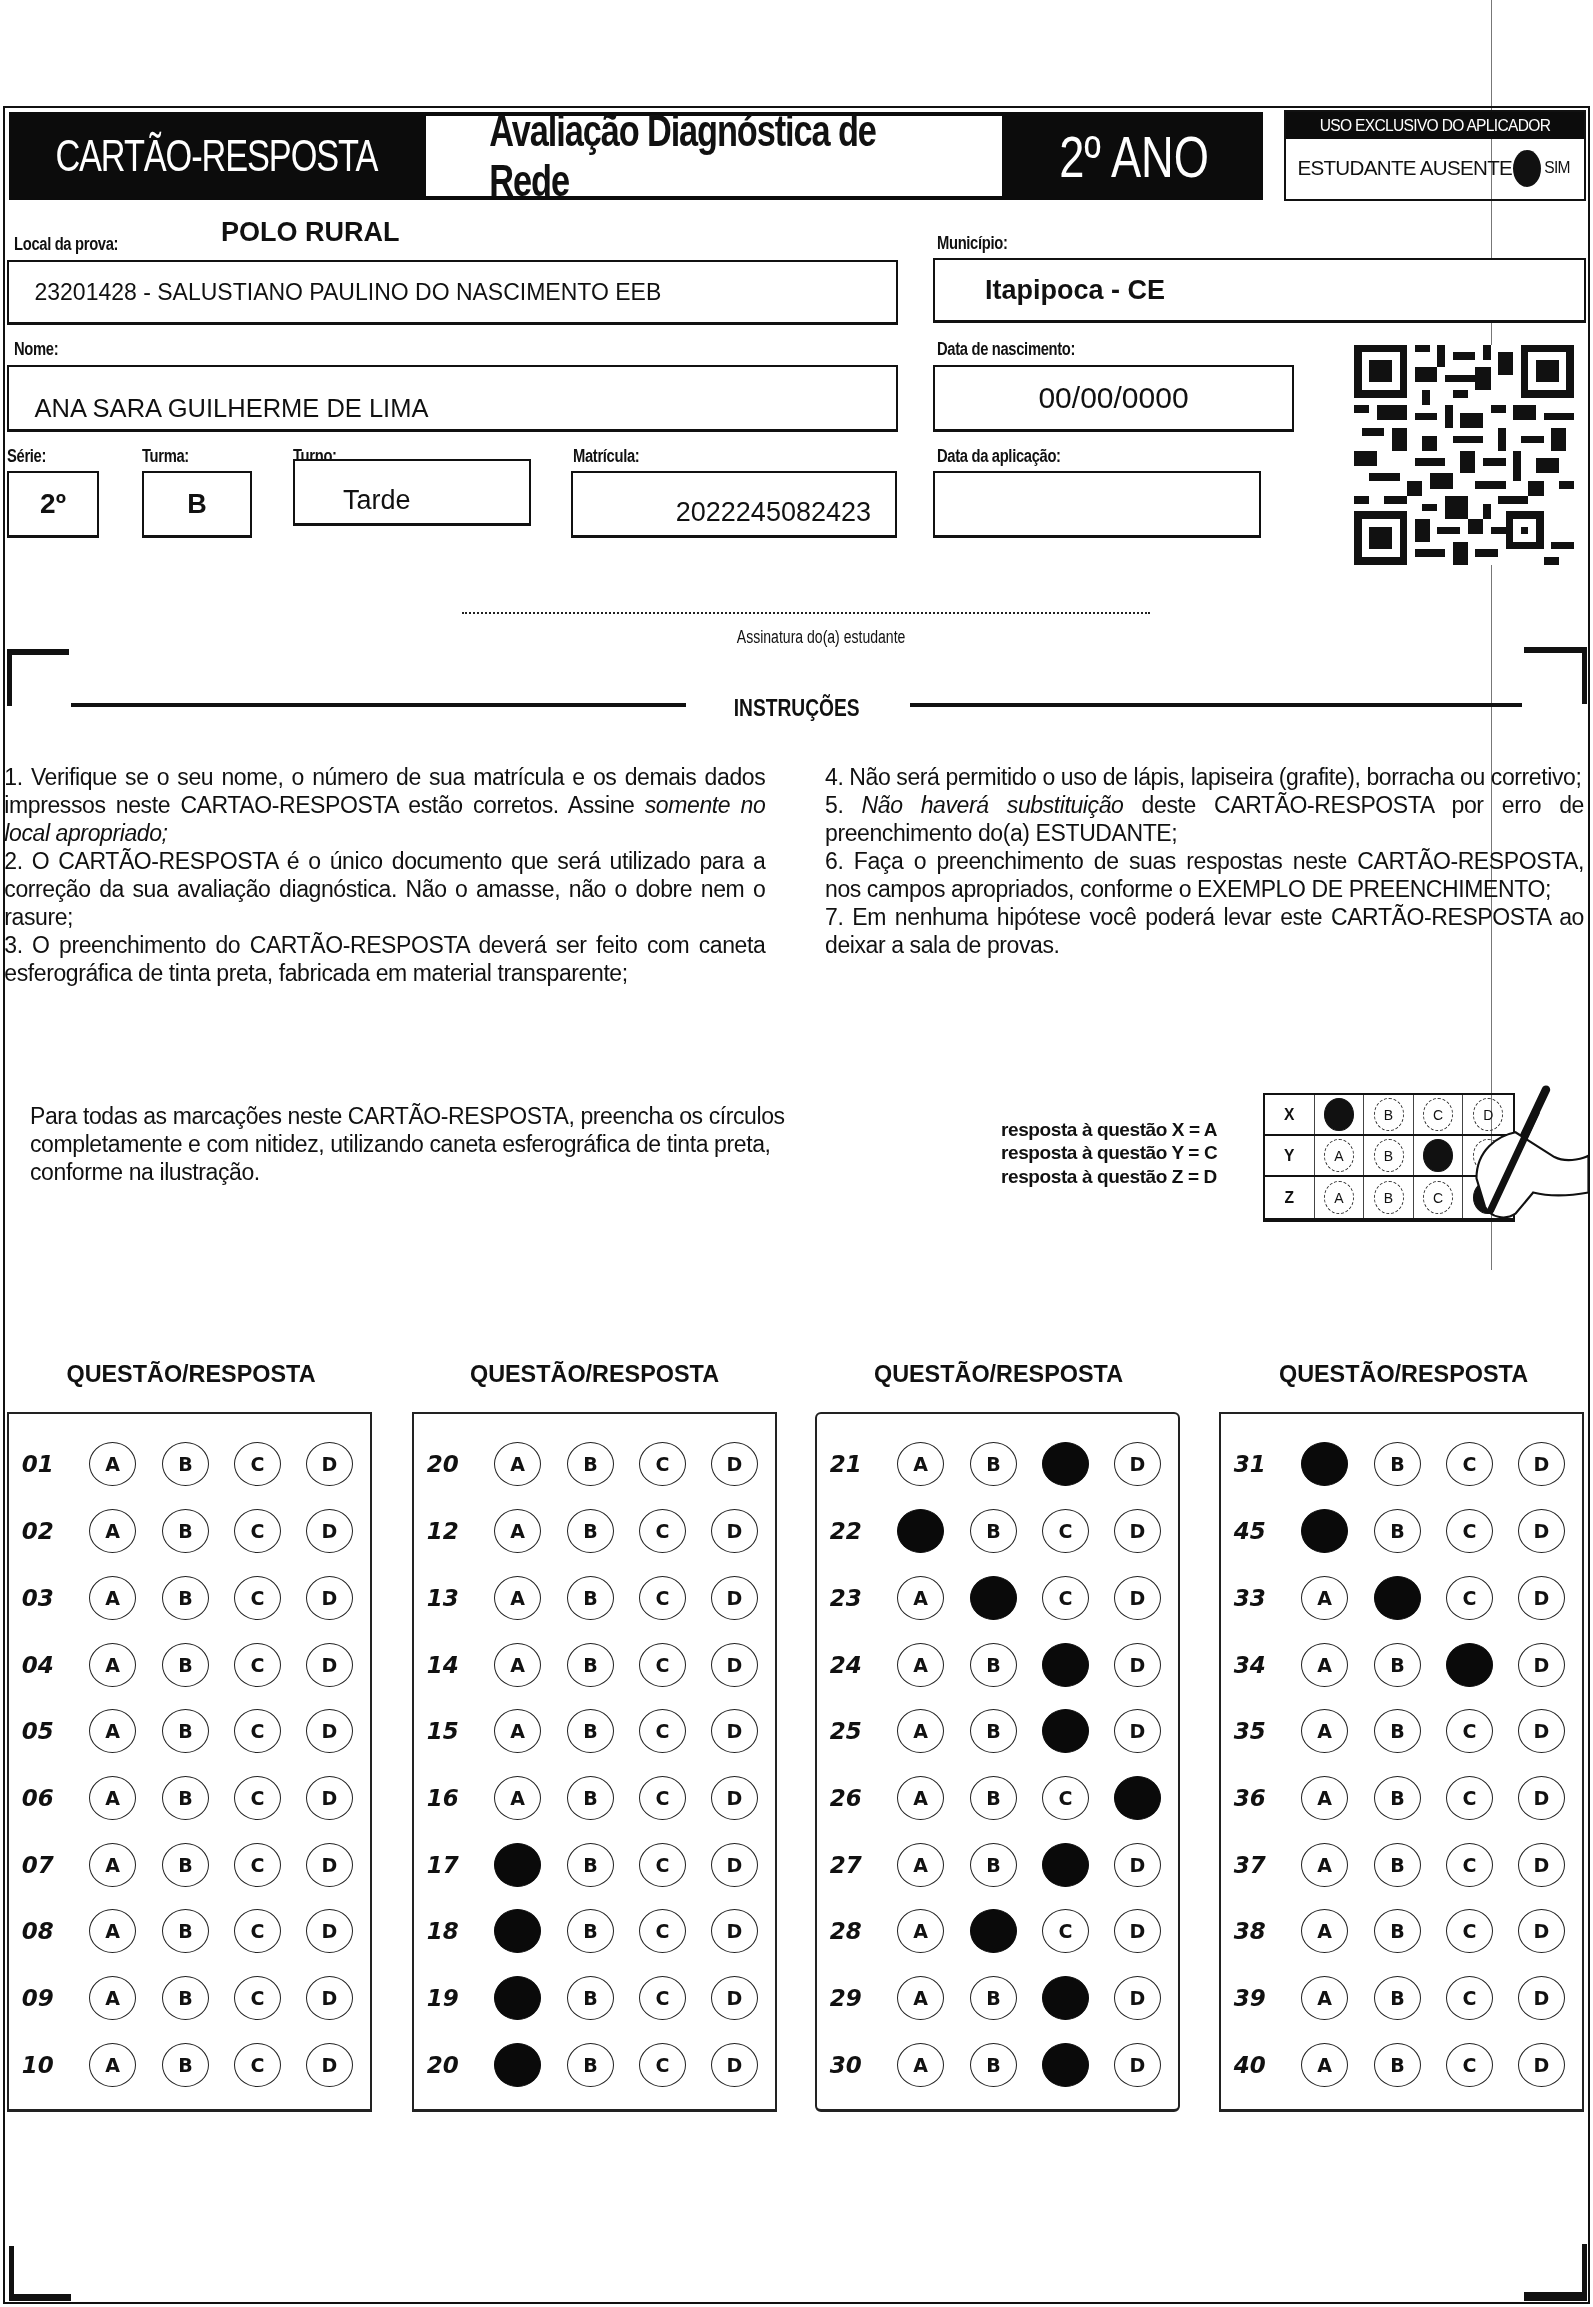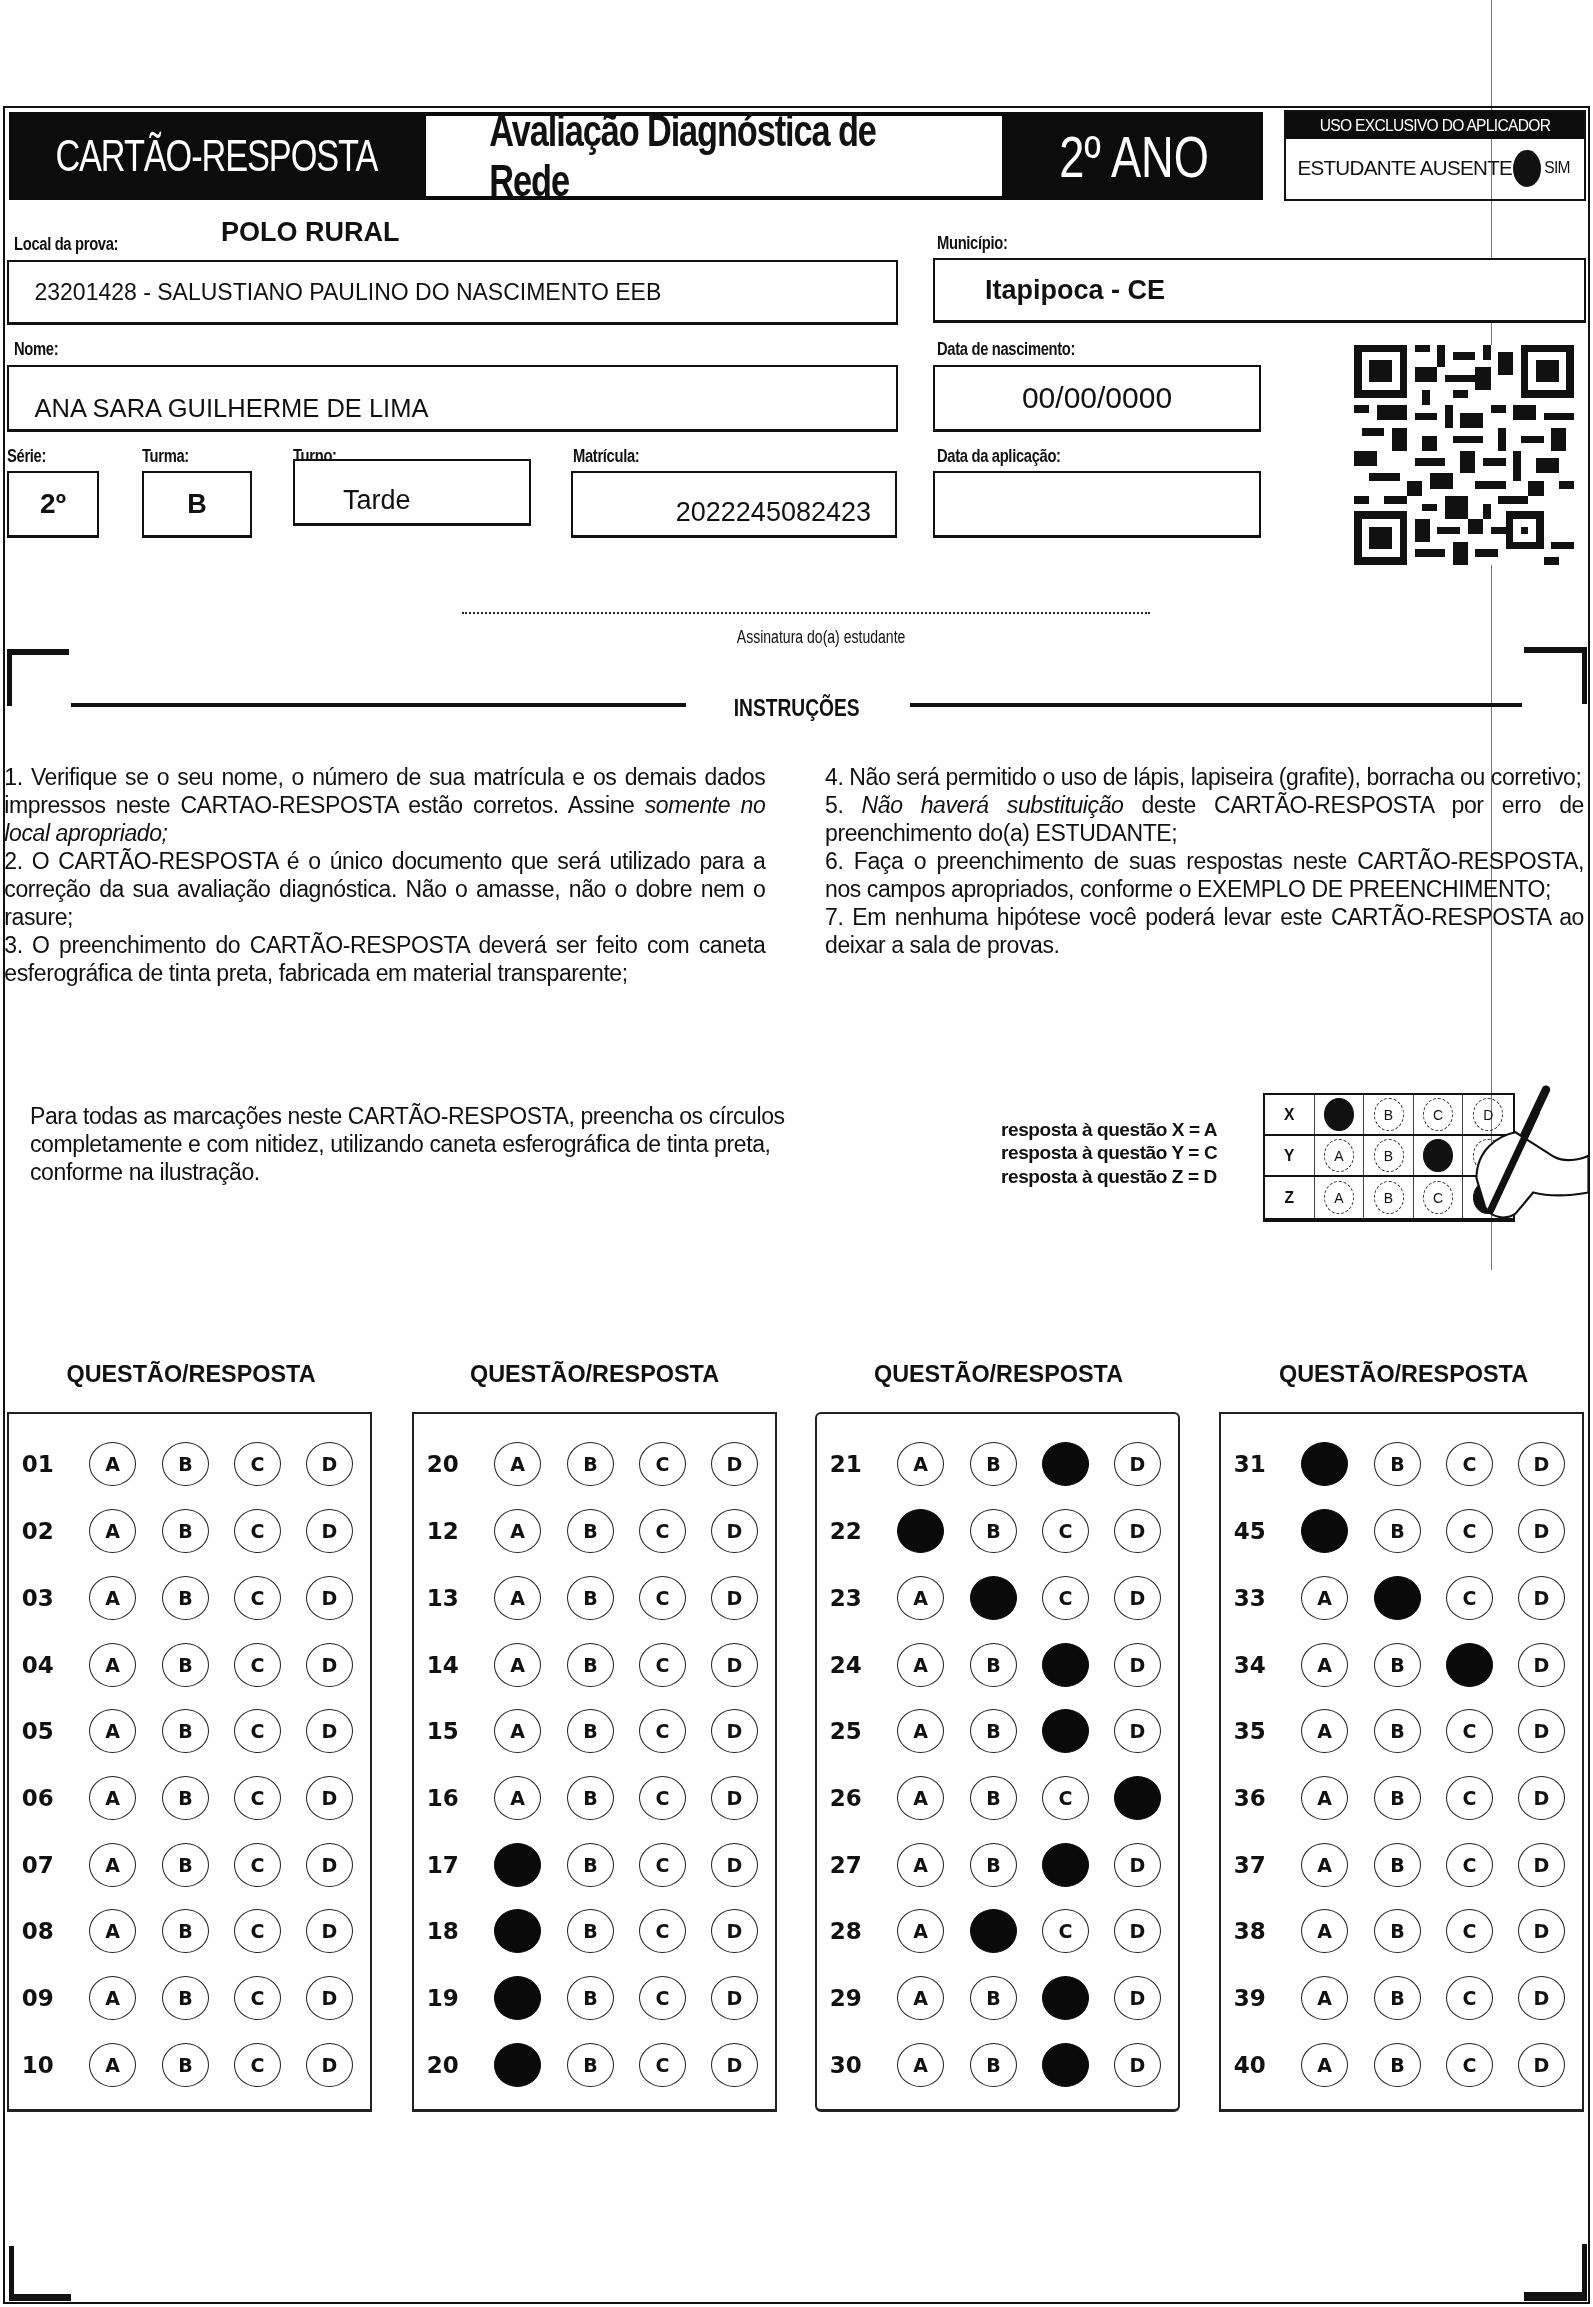--- a/index.html
+++ b/index.html
@@ -57,21 +57,21 @@
   .ex-row:last-child { border-bottom: none; }
   .ex-cell { width: 50px; border-right: 1.4px solid #444; display: flex; align-items: center; justify-content: center; font-size: 15.6px; font-weight: bold; }
   .ex-cell:last-child { border-right: none; }
   .ex-bub { width: 30px; height: 33px; border: 1.4px dashed #333; border-radius: 50%; display: flex; align-items: center; justify-content: center; font-size: 14px; font-weight: normal; }
   .ex-bub.filled { background: #111; border: 1.4px solid #111; color: transparent; }
 
   
   .q-title { position: absolute; top: 1361px; font-size: 23.4px; font-weight: bold; text-align: center; width: 365px; letter-spacing: 0; }
   .q-box { position: absolute; top: 1412px; width: 365px; height: 700px; border: 2.1px solid #222; border-bottom-width: 3.5px; }
   .q-row { position: absolute; left: 0; height: 43px; width: 100%; }
-  .q-num { position: absolute; left: 12.8px; top: 8.5px; font-size: 23px; font-weight: bold; font-family: "DejaVu Sans", sans-serif; }
+  .q-num { position: absolute; left: 12.8px; top: 8.5px; font-size: 23px; font-weight: bold; font-family: "DejaVu Sans", sans-serif; font-style: italic; }
   .bub { position: absolute; top: 0; width: 47px; height: 44px; border: 1.4px solid #222; border-radius: 50%; display: flex; align-items: center; justify-content: center;
     font-size: 19px; font-family: "DejaVu Sans", sans-serif; font-weight: bold; background: #fff; cursor: pointer; }
   .bub.filled { background: #0a0a0a; color: transparent; border-color: #0a0a0a; }
 
   .scan-line { position: absolute; left: 1491px; top: 0; width: 1.4px; height: 1270px; background: #555; opacity: 0.8; }
 </style>
 </head>
 <body>
 
 <div class="scan-line"></div>
@@ -106,21 +106,21 @@
 <div class="box" style="left:933px; top:258px; width:653px; height:65px; padding-left:50px;">
   <span class="val" style="font-size:27px; font-weight:bold;">Itapipoca - CE</span>
 </div>
 
 <div class="lbl" style="left:14px; top:339px;"><span>Nome:</span></div>
 <div class="box" style="left:7px; top:365px; width:891px; height:67px; padding-left:25.5px; padding-top:21px;">
   <span class="val" style="font-size:25.5px;">ANA SARA GUILHERME DE LIMA</span>
 </div>
 
 <div class="lbl" style="left:937px; top:339px;"><span>Data de nascimento:</span></div>
-<div class="box" style="left:933px; top:365px; width:328px; height:67px; justify-content:center;">
+<div class="box" style="left:933px; top:365px; width:361px; height:67px; justify-content:center;">
   <span class="val" style="font-size:30px;">00/00/0000</span>
 </div>
 
 <div class="lbl" style="left:7px; top:446px;"><span>Série:</span></div>
 <div class="box" style="left:7px; top:471px; width:92px; height:67px; justify-content:center;">
   <span class="val" style="font-size:28px; font-weight:bold;">2º</span>
 </div>
 
 <div class="lbl" style="left:142px; top:446px;"><span>Turma:</span></div>
 <div class="box" style="left:142px; top:471px; width:110px; height:67px; justify-content:center;">

